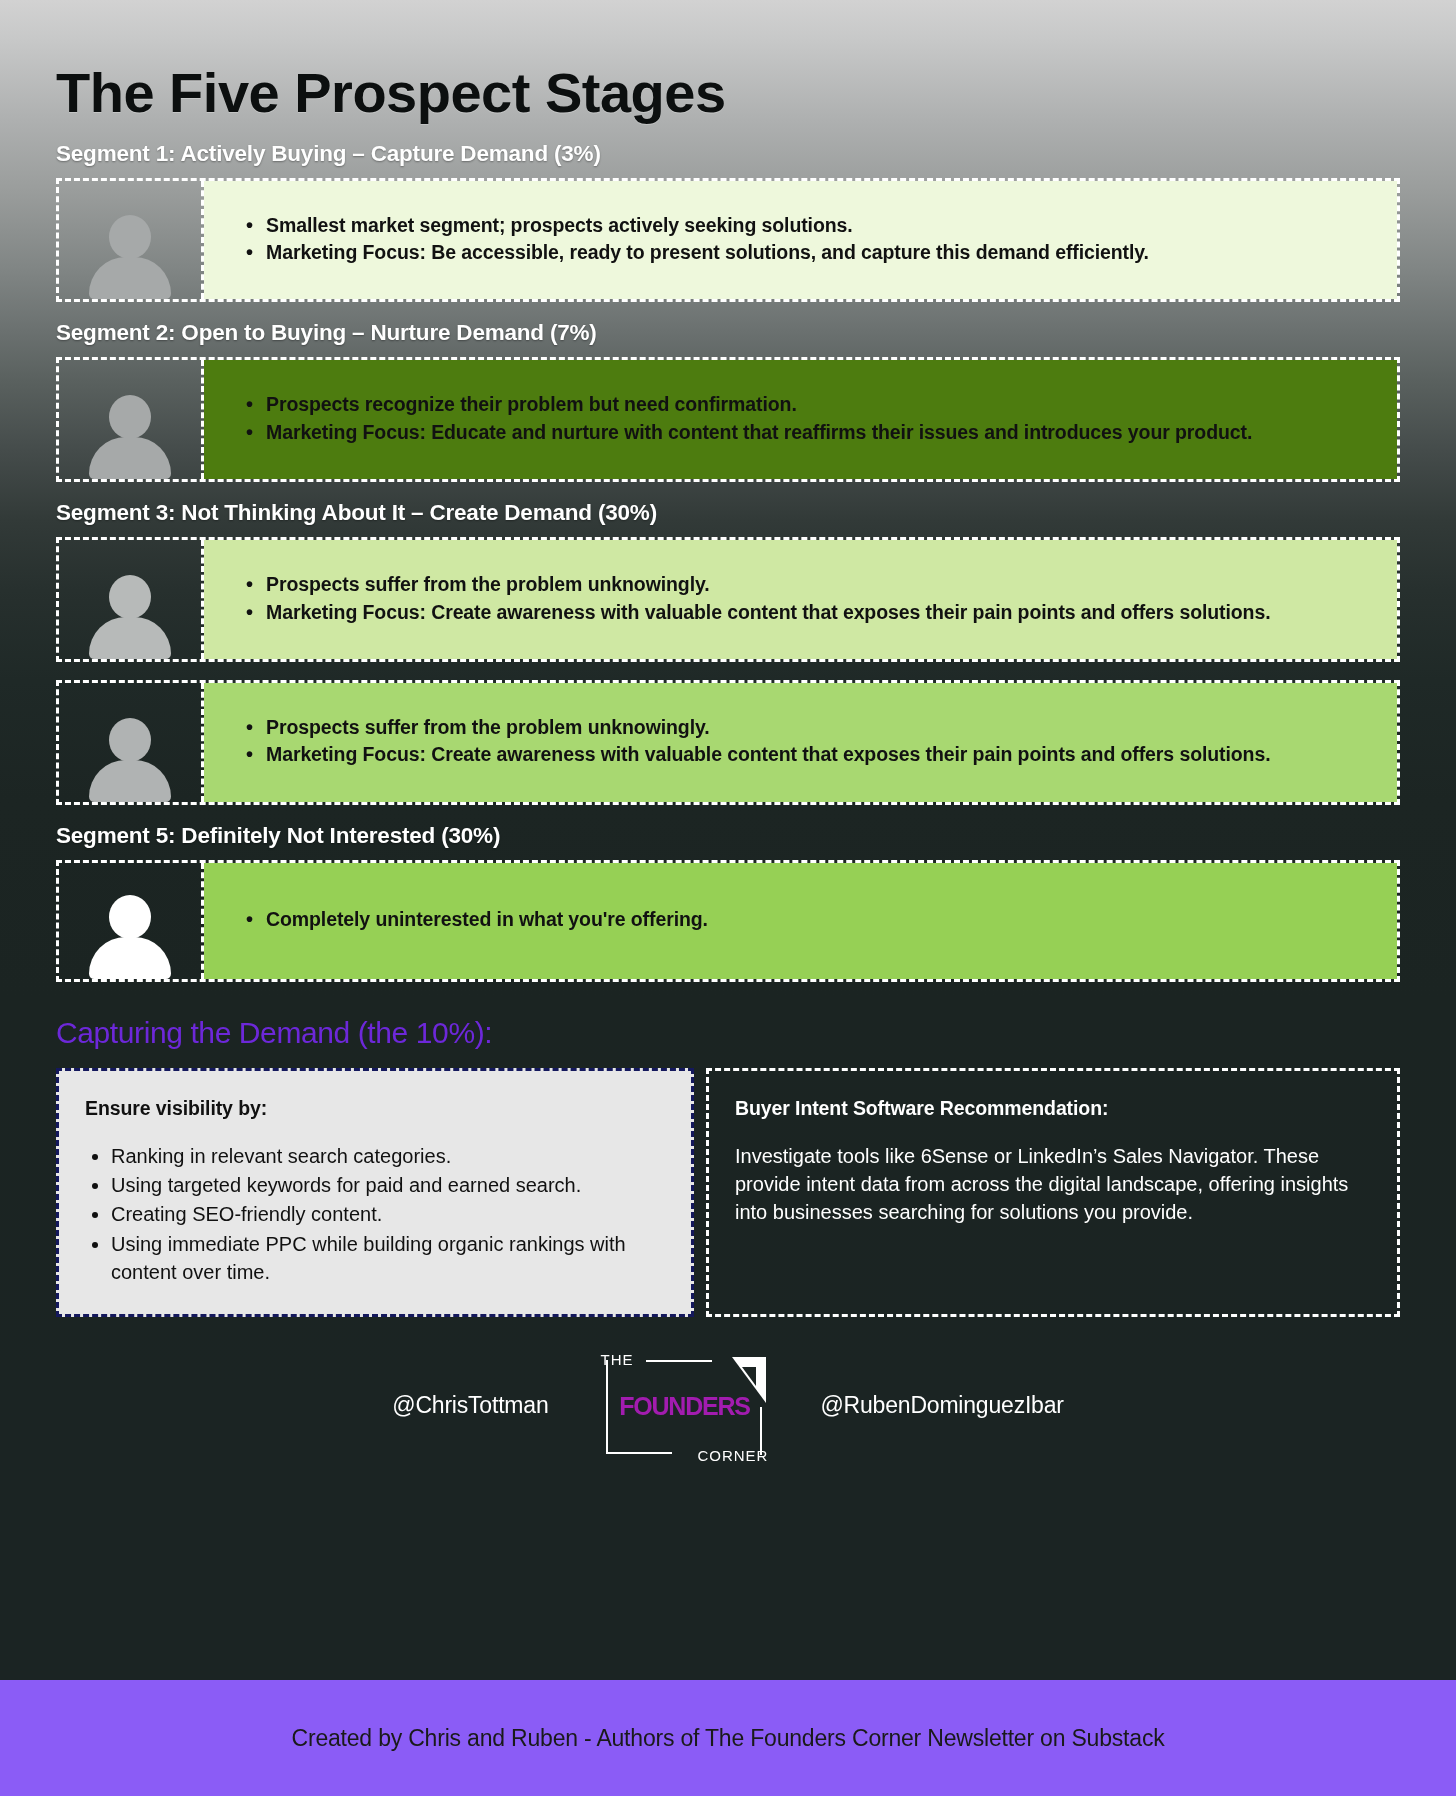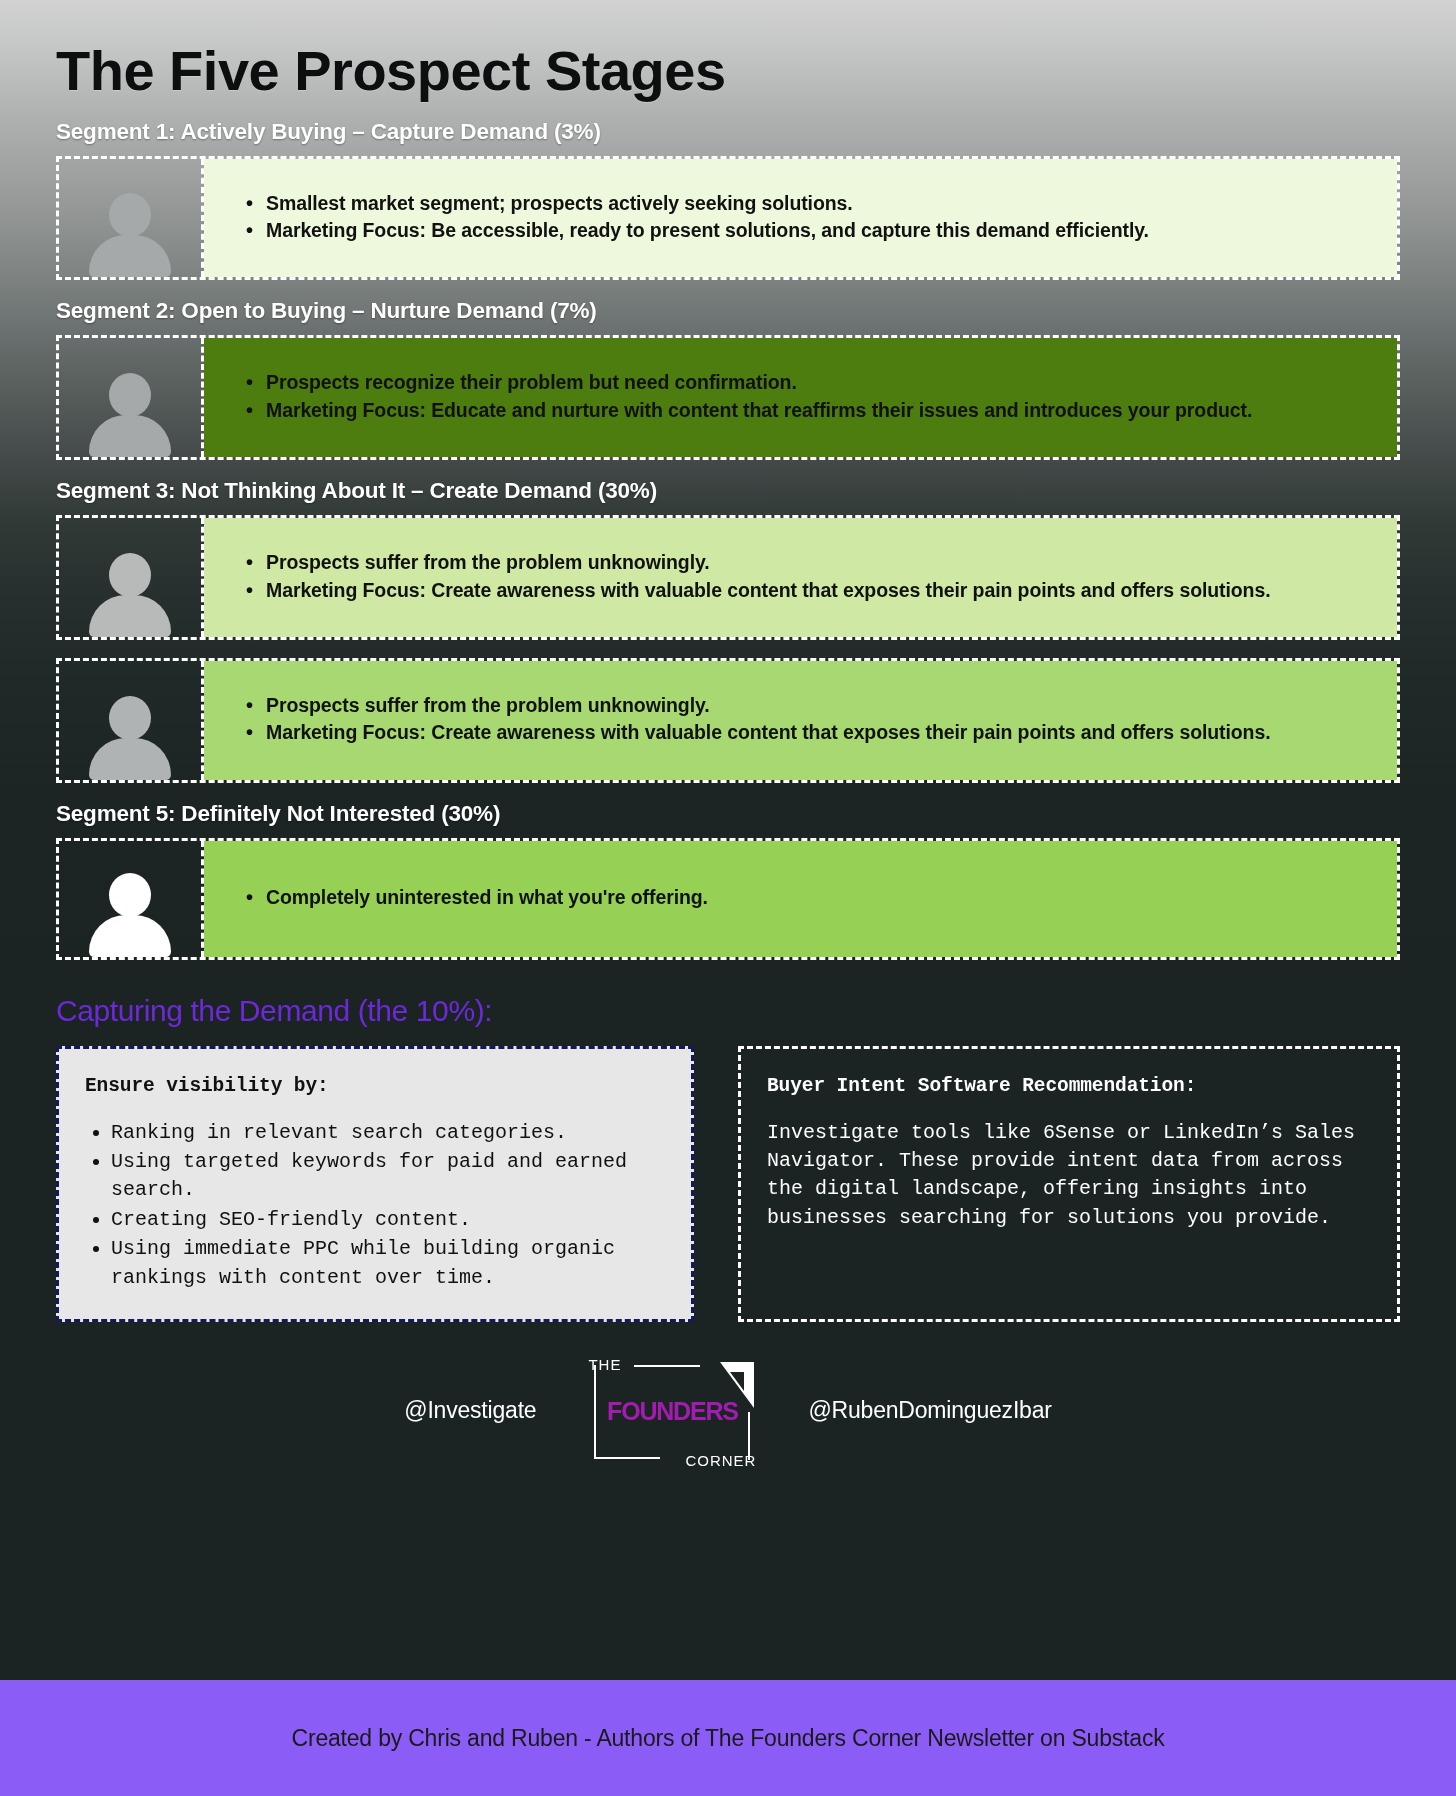--- a/index.html
+++ b/index.html
@@ -43,21 +43,21 @@
   }
   .content {
     position: relative;
     z-index: 3;
     padding: 0 56px;
   }
 
   
   .main-title {
     margin: 0;
-    padding-top: 42px;
+    padding-top: 64px;
     font-size: 56px;
     line-height: 1.05;
     font-weight: 700;
     letter-spacing: -0.5px;
     color: #0c0f0f;
     font-family: "Liberation Sans", sans-serif;
     text-shadow: 0 1px 0 rgba(255,255,255,0.25);
   }
 
   
@@ -148,23 +148,22 @@
   
   .capture-title {
     font-size: 30px;
     font-weight: 400;
     color: #6d28d9;
     margin: 34px 0 18px 0;
     letter-spacing: -0.4px;
   }
   .cards {
     display: flex;
-    gap: 44px;
+    gap: 12px;
     align-items: stretch;
-    font-family: Liberation Mono, monospace;
   }
   .card {
     flex: 1 1 0;
     padding: 26px 26px 26px 26px;
   }
   .card-left {
     background: #e7e7e7;
     border: 3px dashed #14185c;
     color: #111111;
     max-width: 580px;
@@ -407,21 +406,21 @@
           <li>Using immediate PPC while building organic rankings with content over time.</li>
         </ul>
       </div>
       <div class="card card-right">
         <h3>Buyer Intent Software Recommendation:</h3>
         <p>Investigate tools like 6Sense or LinkedIn’s Sales Navigator. These provide intent data from across the digital landscape, offering insights into businesses searching for solutions you provide.</p>
       </div>
     </div>
 
     <div class="footer-row">
-      <div class="handle">@Investigate</div>
+      <div class="handle">@ChrisTottman</div>
       <div class="logo">
         <div class="ln-left"></div>
         <div class="ln-top"></div>
         <div class="ln-bottom"></div>
         <div class="ln-right"></div>
         <div class="notch"></div>
         <div class="notch-inner"></div>
         <div class="lbl-the">THE</div>
         <div class="lbl-founders">FOUNDERS</div>
         <div class="lbl-corner">CORNER</div>

